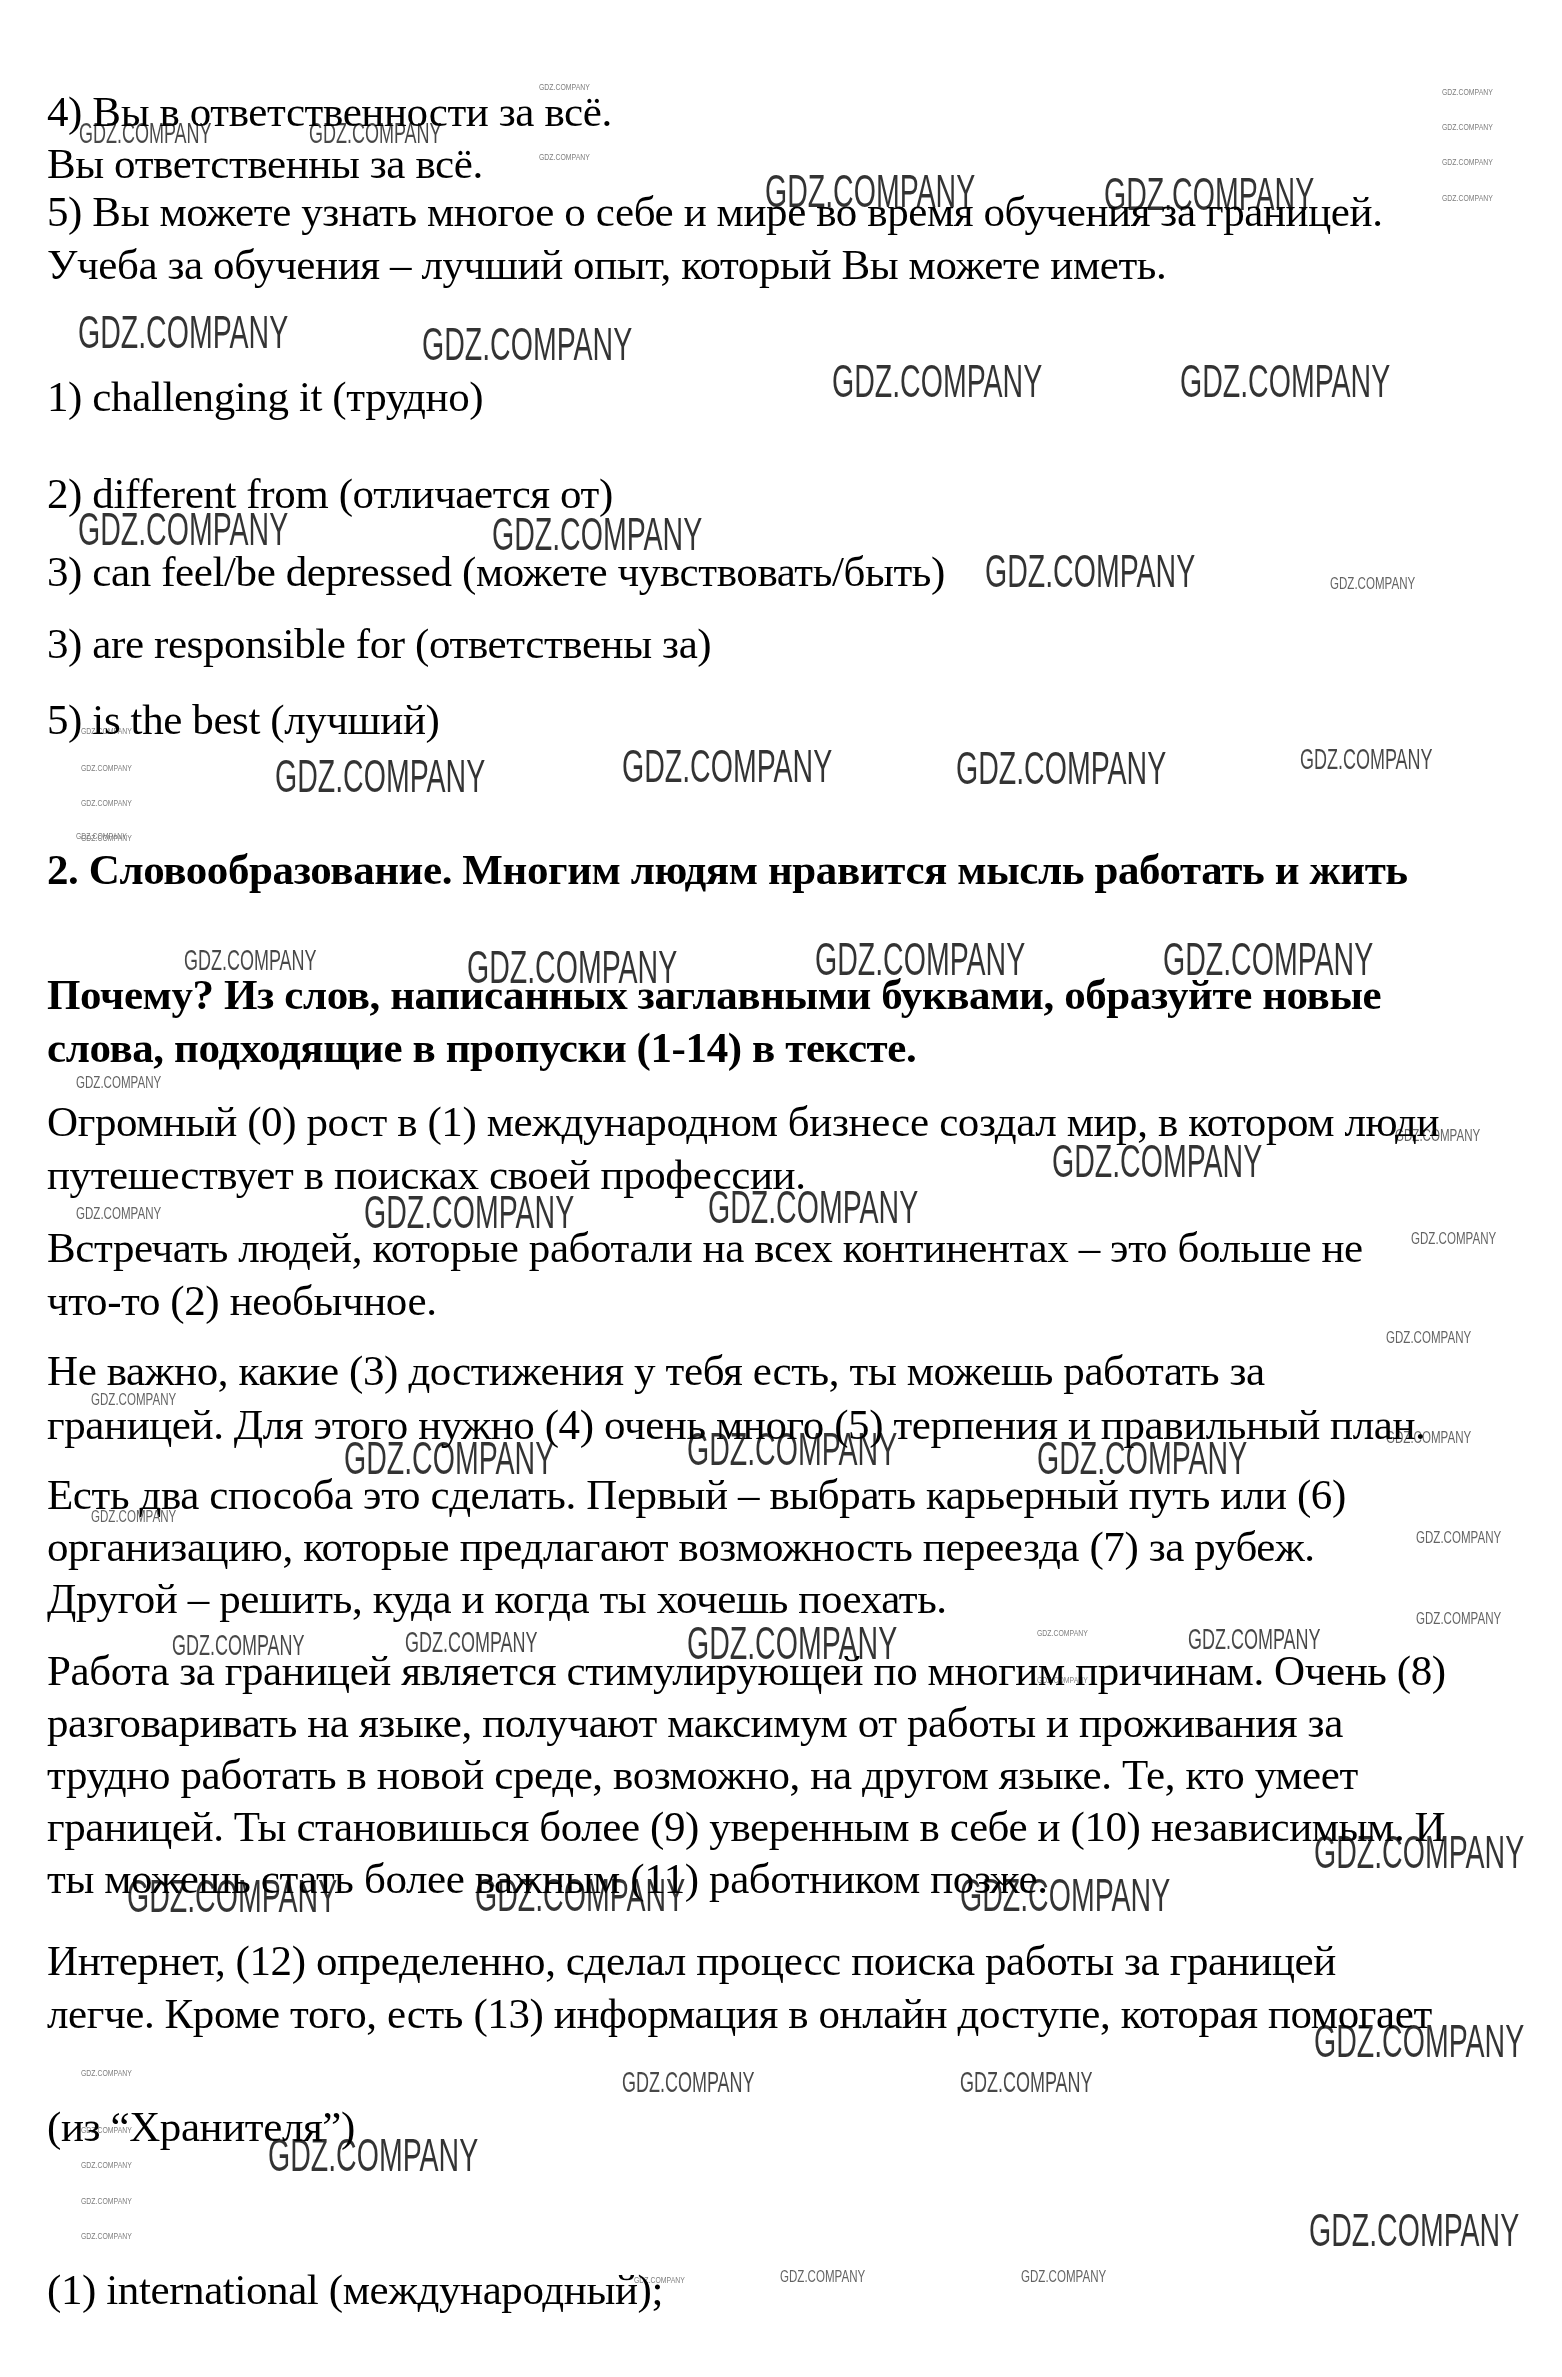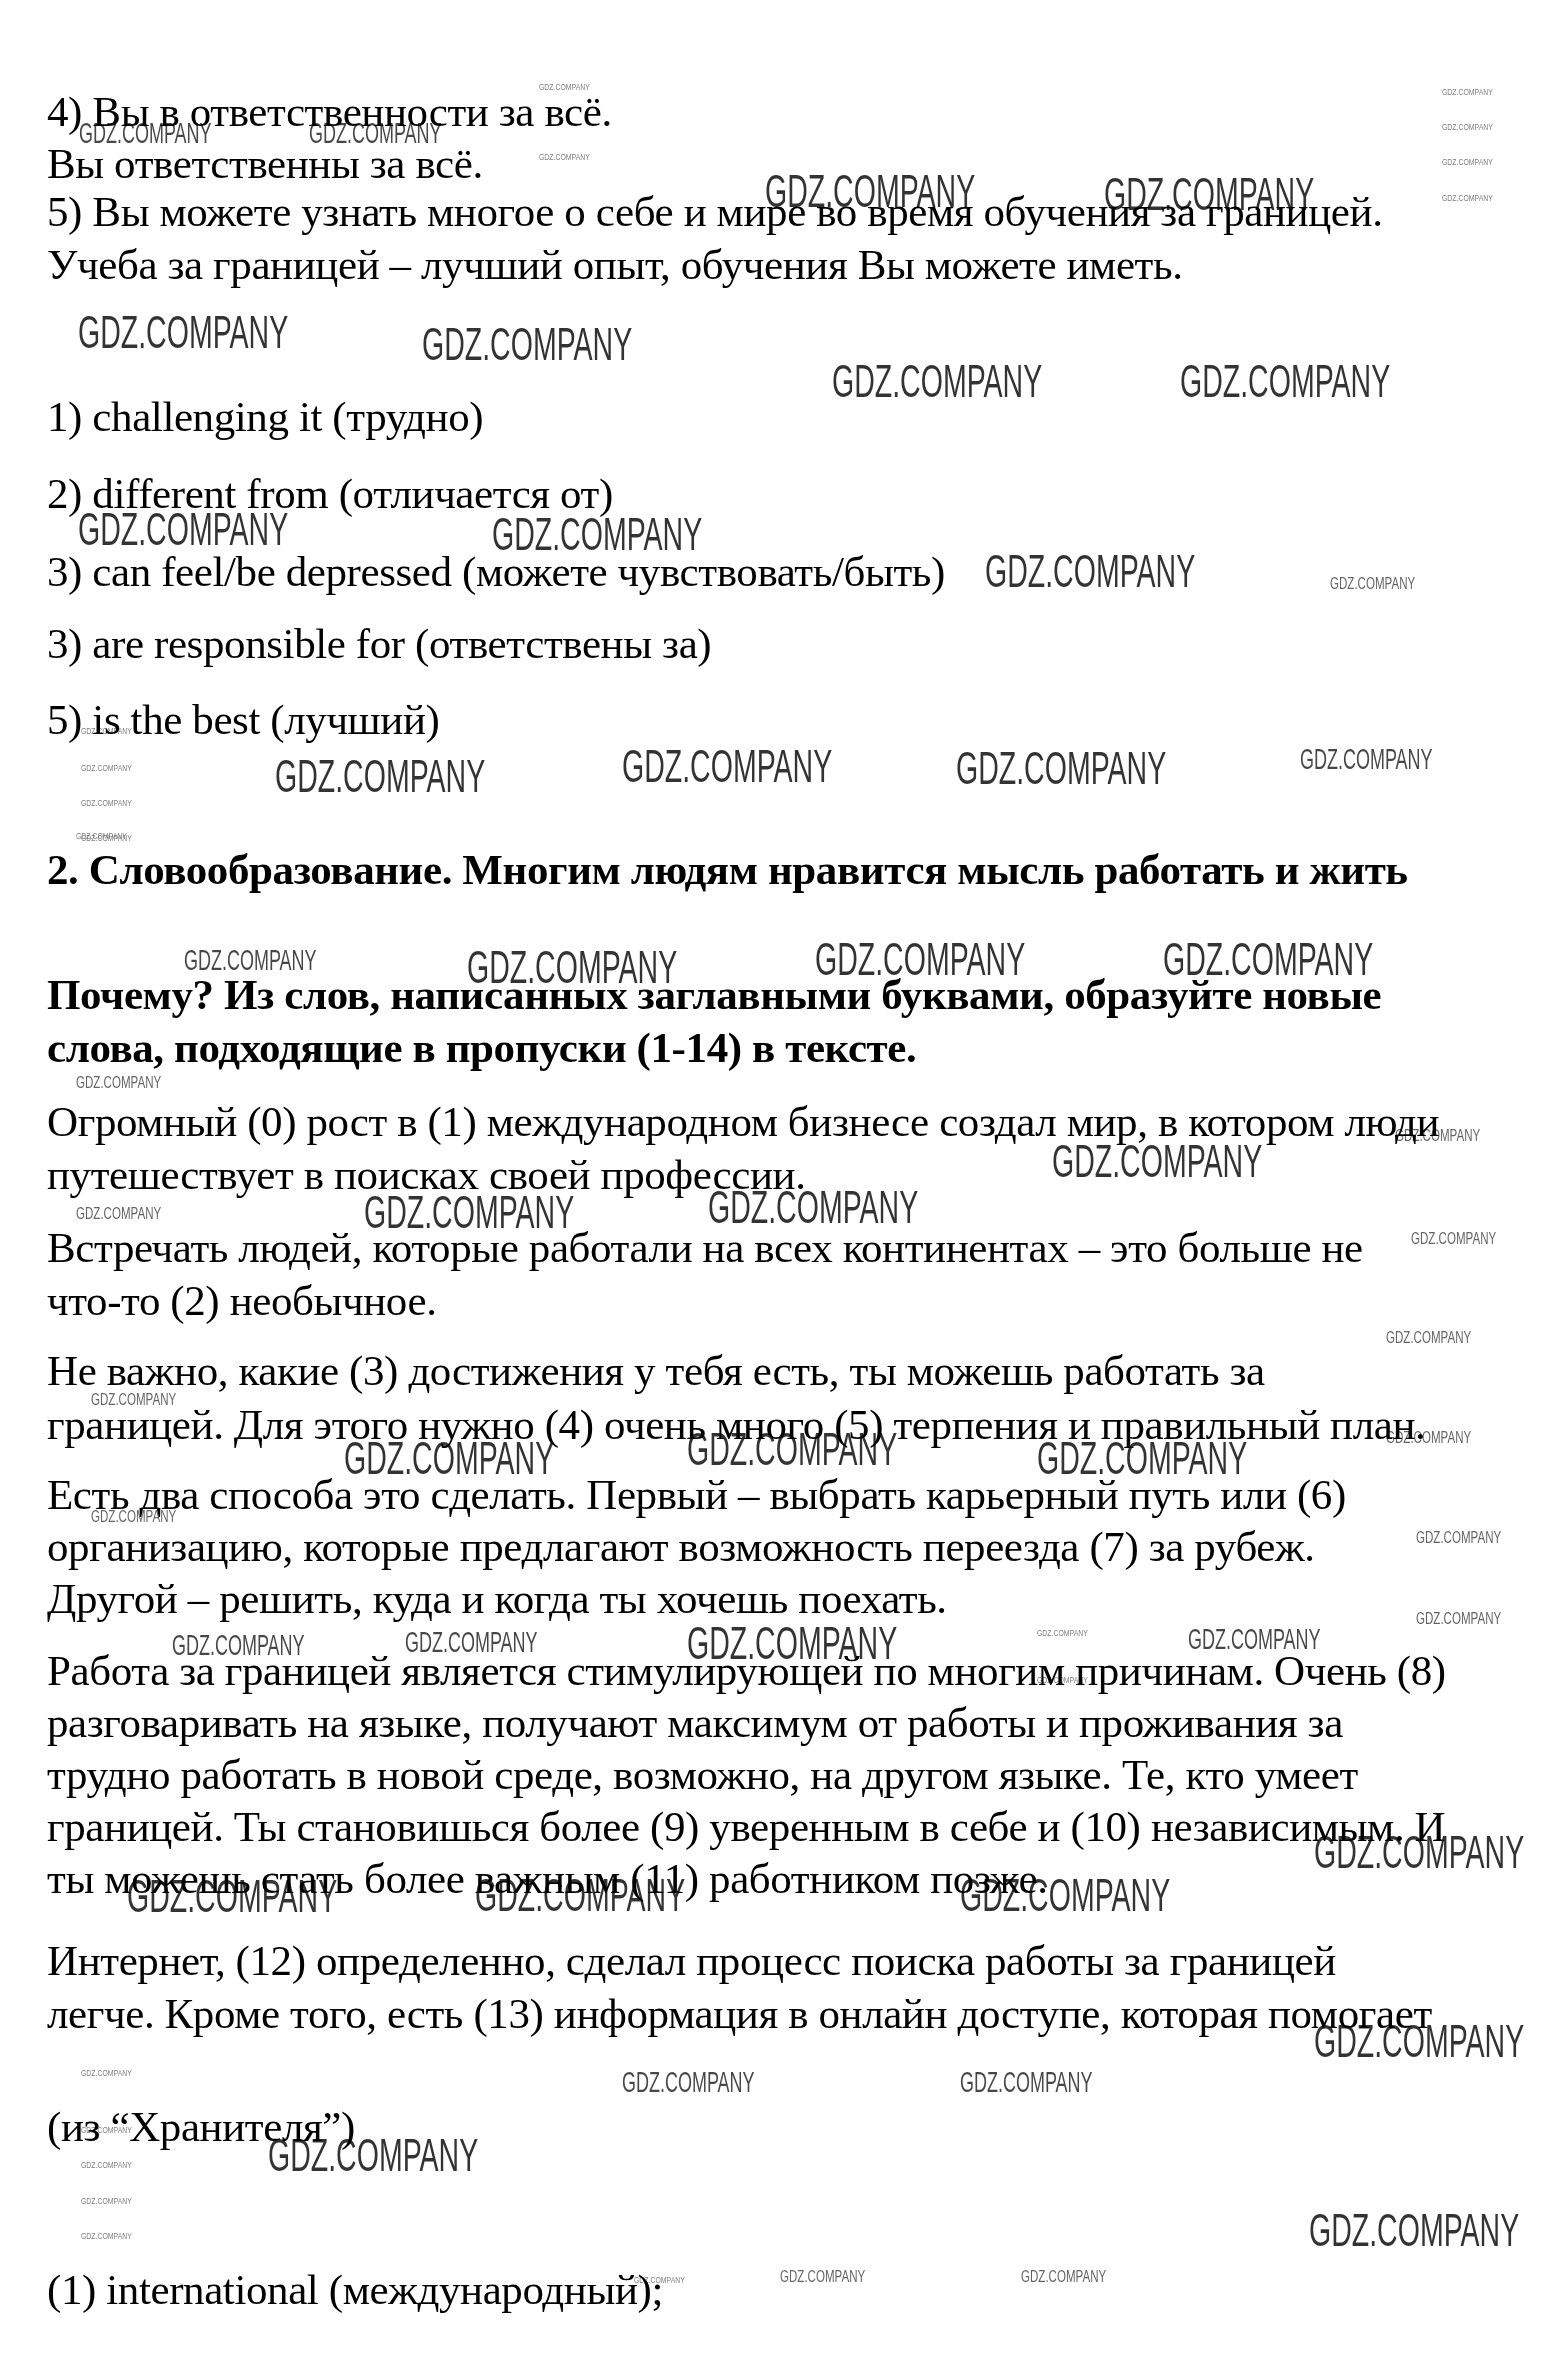--- a/index.html
+++ b/index.html
@@ -115,23 +115,23 @@
       <div class="block" style="top: 85px; line-height: 53px;">
         <div class="line">4) Вы в ответственности за всё.</div>
       </div>
       <div class="block" style="top: 137px; line-height: 53px;">
         <div class="line">Вы ответственны за всё.</div>
       </div>
       <div class="block" style="top: 185px; line-height: 53px;">
         <div class="line">5) Вы можете узнать многое о себе и мире во время обучения за границей.</div>
       </div>
       <div class="block" style="top: 238px; line-height: 53px;">
-        <div class="line">Учеба за границей – лучший опыт, обучения Вы можете иметь.</div>
+        <div class="line">Учеба за обучения – лучший опыт, который Вы можете иметь.</div>
       </div>
-      <div class="block" style="top: 390px; line-height: 53px;">
+      <div class="block" style="top: 370px; line-height: 53px;">
         <div class="line">1) challenging it (трудно)</div>
       </div>
       <div class="block" style="top: 467px; line-height: 53px;">
         <div class="line">2) different from (отличается от)</div>
       </div>
       <div class="block" style="top: 545px; line-height: 53px;">
         <div class="line">3) can feel/be depressed (можете чувствовать/быть)</div>
       </div>
       <div class="block" style="top: 617px; line-height: 53px;">
         <div class="line">3) are responsible for (ответствены за)</div>

